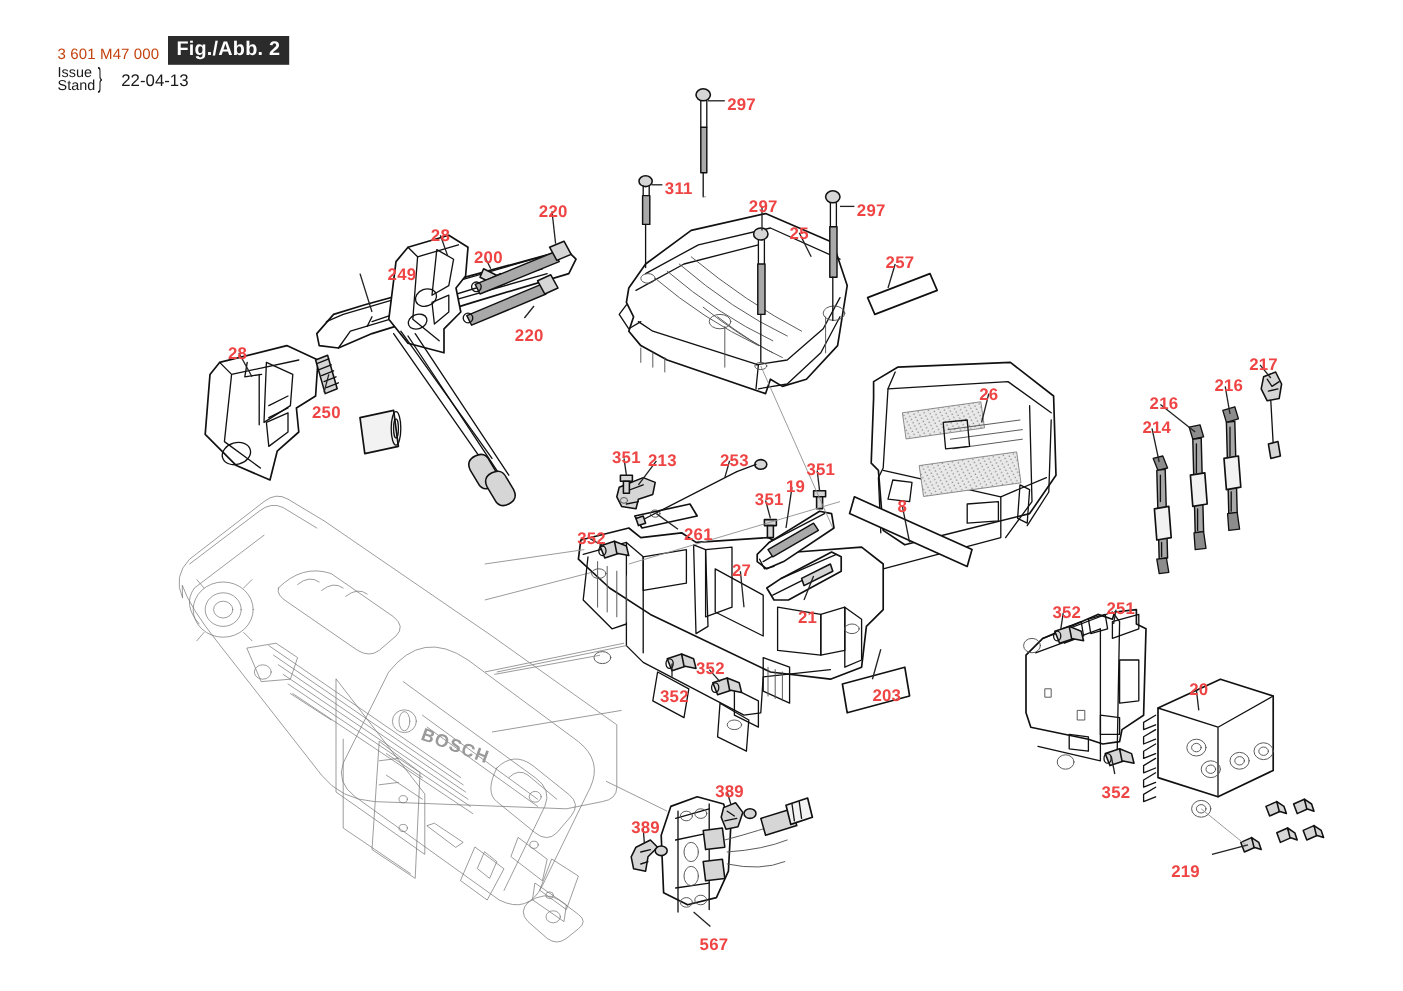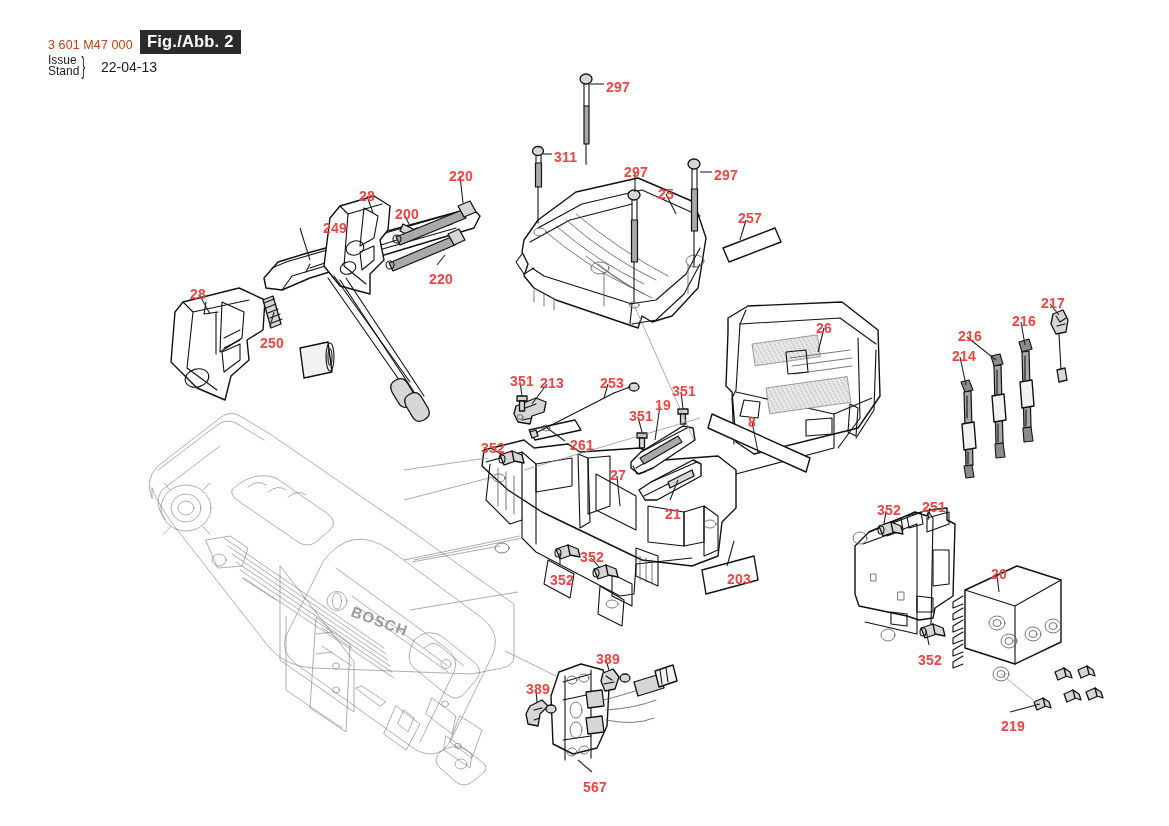--- a/index.html
+++ b/index.html
@@ -633,18 +633,18 @@
       <div class="callout" style="left: 665px; top: 506px;">21</div>
       <div class="callout" style="left: 727px; top: 532px; margin-top: 39px;">203</div>
       <div class="callout" style="left: 877px; top: 502px;">352</div>
       <div class="callout" style="left: 922px; top: 499px;">251</div>
       <div class="callout" style="left: 580px; top: 549px;">352</div>
       <div class="callout" style="left: 550px; top: 572px;">352</div>
       <div class="callout" style="left: 991px; top: 566px;">20</div>
       <div class="callout" style="left: 918px; top: 652px;">352</div>
       <div class="callout" style="left: 596px; top: 651px;">389</div>
       <div class="callout" style="left: 526px; top: 681px;">389</div>
-      <div class="callout" style="left: 1001px; top: 718px;">219</div>
+      <div class="callout" style="left: 976px; top: 718px;">219</div>
       <div class="callout" style="left: 583px; top: 779px;">567</div>
     </div>
 
 
 </div>
 
 </body></html>

